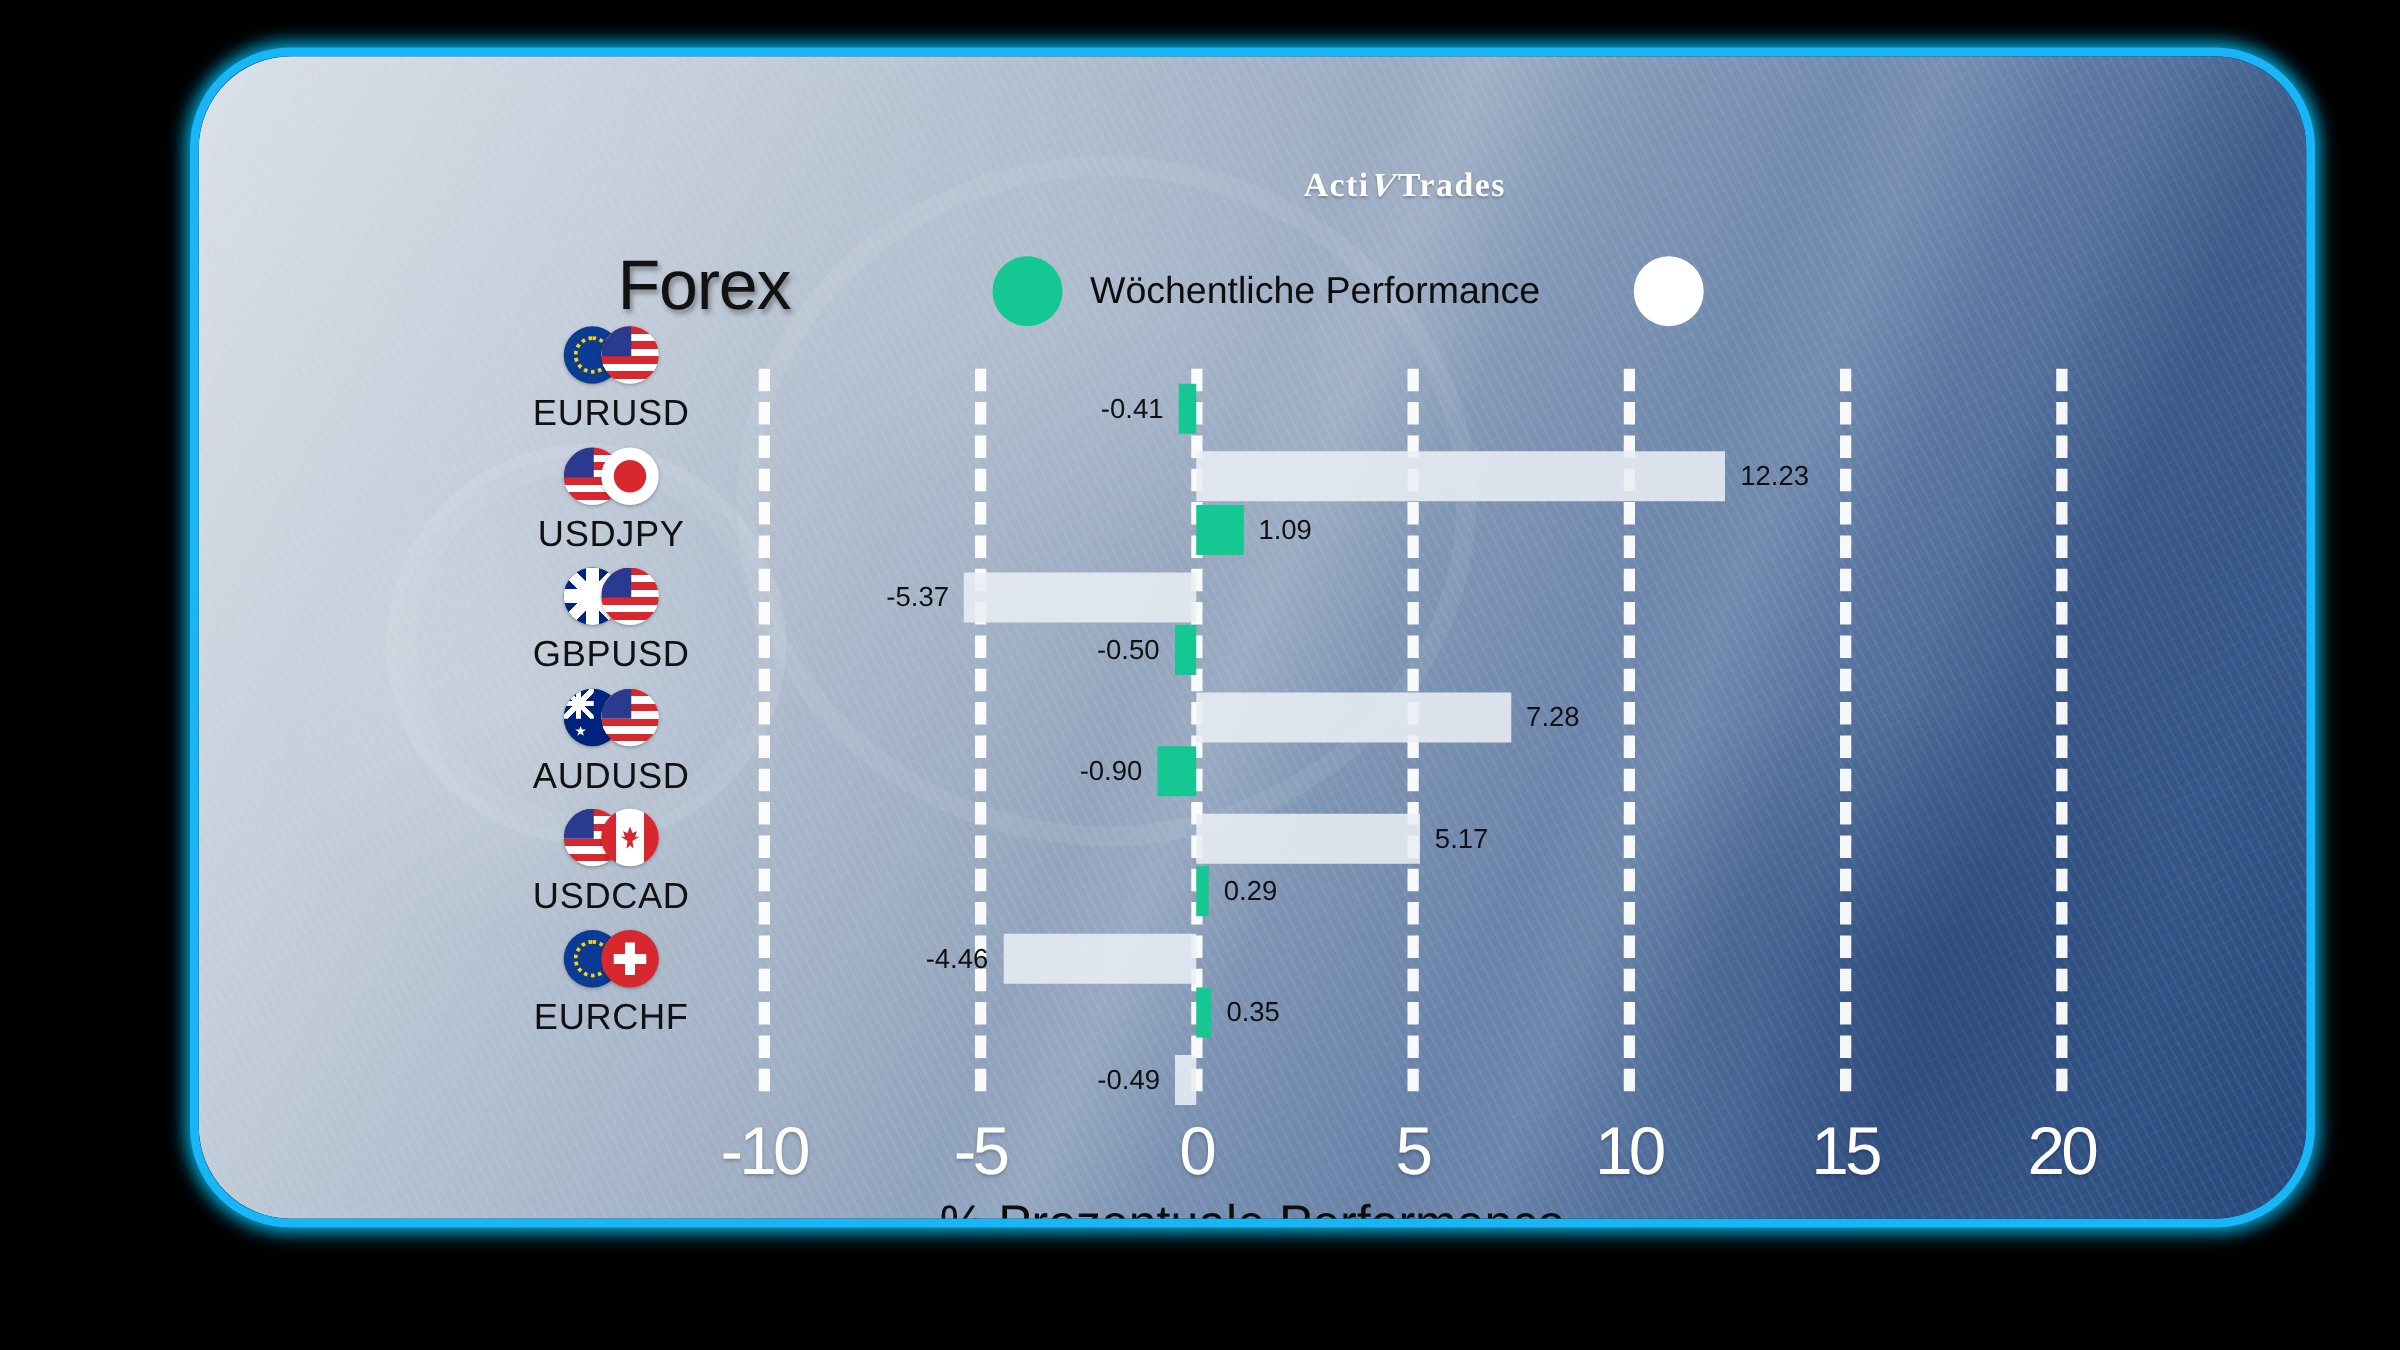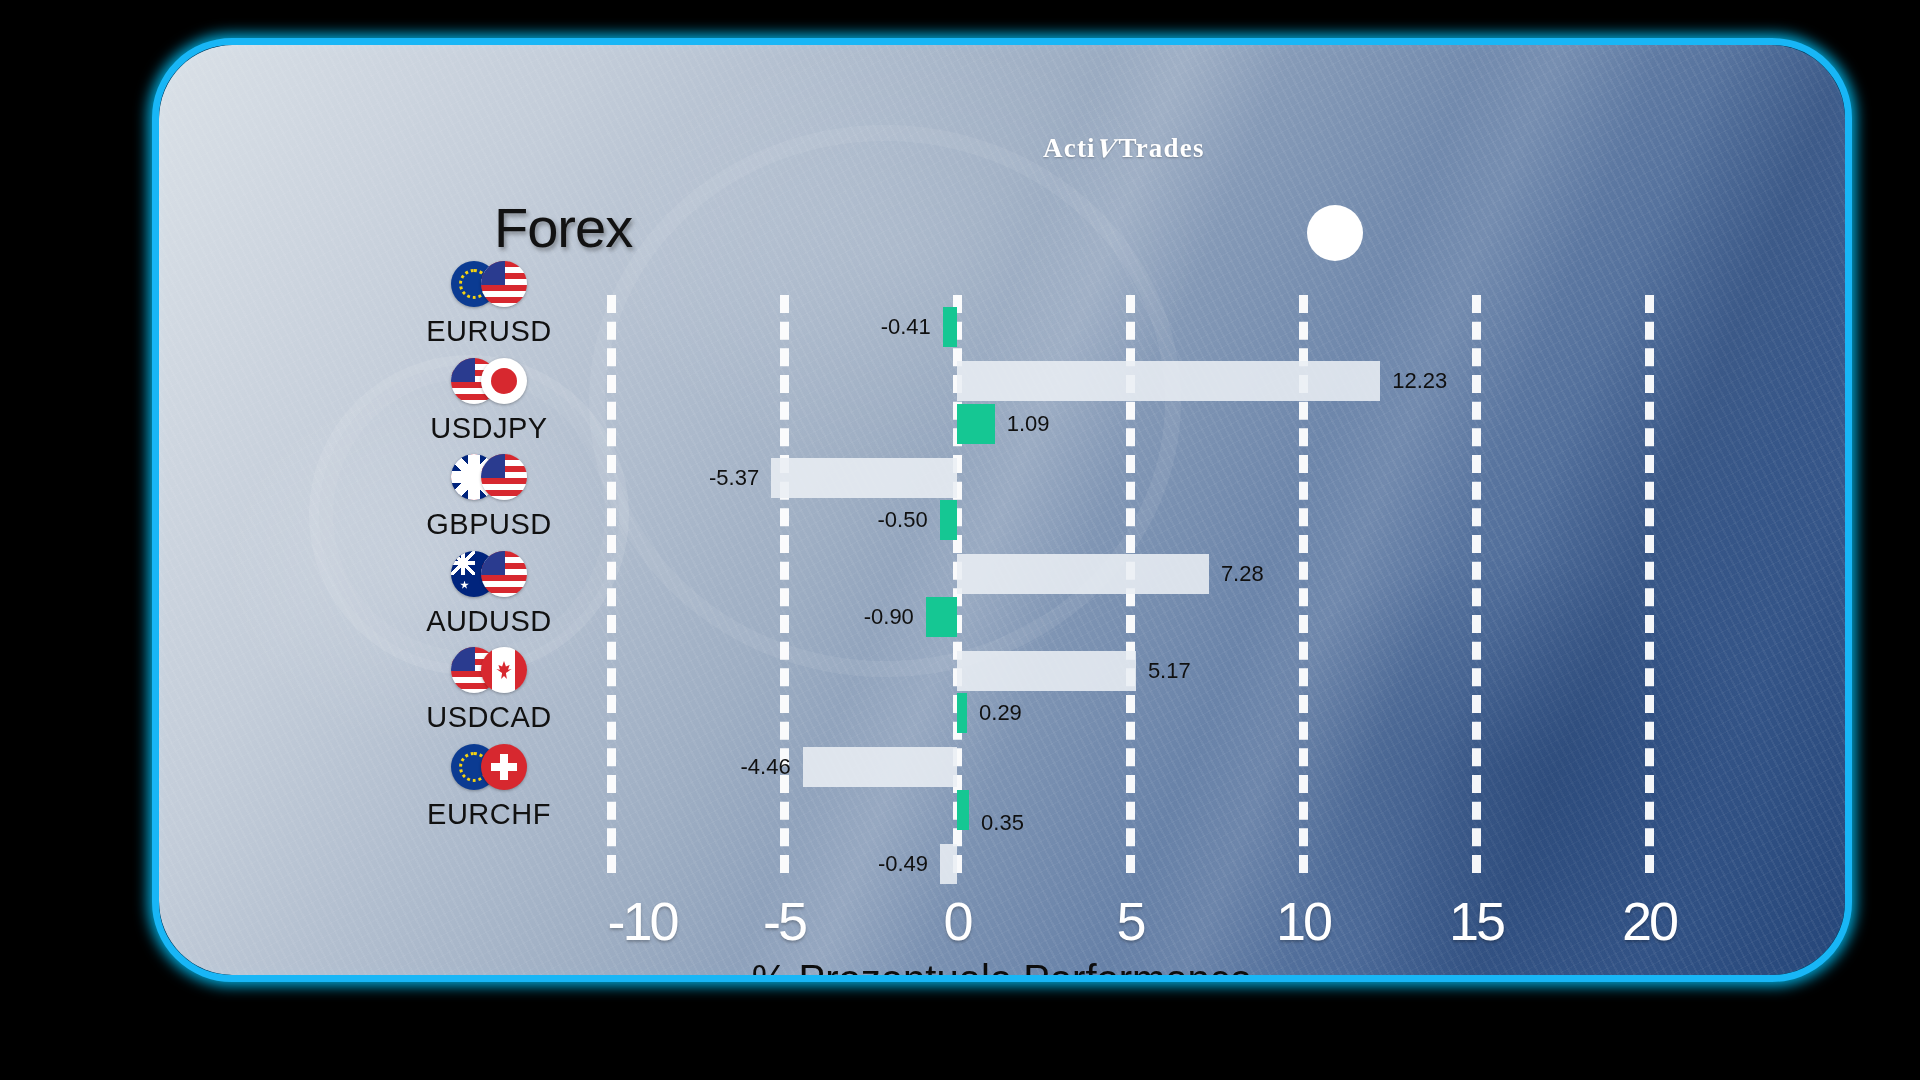--- a/index.html
+++ b/index.html
@@ -182,36 +182,40 @@
       <div class="tex c"></div>
       <div class="seal"></div>
       <div class="oval"></div>
 
       <div id="logo">
         <span class="big">Acti</span><span class="slash">V</span><span class="big">Trades</span>
       </div>
 
       <div id="title">Forex</div>
 
+      <div class="legend" id="legend-weekly">
+        <div class="dot" style="background:#15c793"></div>
+        <div class="lab">Wöchentliche Performance</div>
+      </div>
       <div class="legend" id="legend-ytd">
         <div class="dot" style="background:#ffffff"></div>
       </div>
 
       <div id="plot">
         <div id="gridlines">
             <div class="gridline" style="left: 448px;"></div>
             <div class="gridline" style="left: 621px;"></div>
             <div class="gridline" style="left: 794px;"></div>
             <div class="gridline" style="left: 967px;"></div>
             <div class="gridline" style="left: 1140px;"></div>
             <div class="gridline" style="left: 1313px;"></div>
             <div class="gridline" style="left: 1486px;"></div>
           </div>
         <div id="xticks">
-            <div class="xtick" style="left: 452px; margin-left: 31px;">-10</div>
+            <div class="xtick" style="left: 452px;">-10</div>
             <div class="xtick" style="left: 625px;">-5</div>
             <div class="xtick" style="left: 798px;">0</div>
             <div class="xtick" style="left: 971px;">5</div>
             <div class="xtick" style="left: 1144px;">10</div>
             <div class="xtick" style="left: 1317px;">15</div>
             <div class="xtick" style="left: 1490px;">20</div>
           </div>
         <div id="rows">
             <div class="flags" style="left: 215px; top: 216px;">
               <div class="flag first f-eu"></div>
@@ -257,21 +261,21 @@
             <div class="bar green" style="left: 798px; top: 648px; width: 10.034px;"></div>
             <div class="vlabel" style="top: 648px; left: 820.034px;">0.29</div>
             <div class="bar white" style="left: 643.684px; top: 702px; width: 154.316px;"></div>
             <div class="vlabel" style="top: 702px; left: 631.684px; transform: translateX(-100%);">-4.46</div>
             <div class="flags" style="left: 215px; top: 698.5px;">
               <div class="flag first f-eu"></div>
               <div class="flag second f-ch"></div>
             </div>
             <div class="ticker" style="left: 215px; top: 752.5px;">EURCHF</div>
             <div class="bar green" style="left: 798px; top: 744.5px; width: 12.11px;"></div>
-            <div class="vlabel" style="top: 744.5px; left: 822.11px; margin-top: 13px;">0.35</div>
+            <div class="vlabel" style="top: 744.5px; left: 822.11px;">0.35</div>
             <div class="bar white" style="left: 781.046px; top: 798.5px; width: 16.954px;"></div>
             <div class="vlabel" style="top: 798.5px; left: 769.046px; transform: translateX(-100%);">-0.49</div>
           </div>
         <div id="axis-title">% Prozentuale Performance</div>
       </div>
 
     </div>
   </div>
 </div>
 

